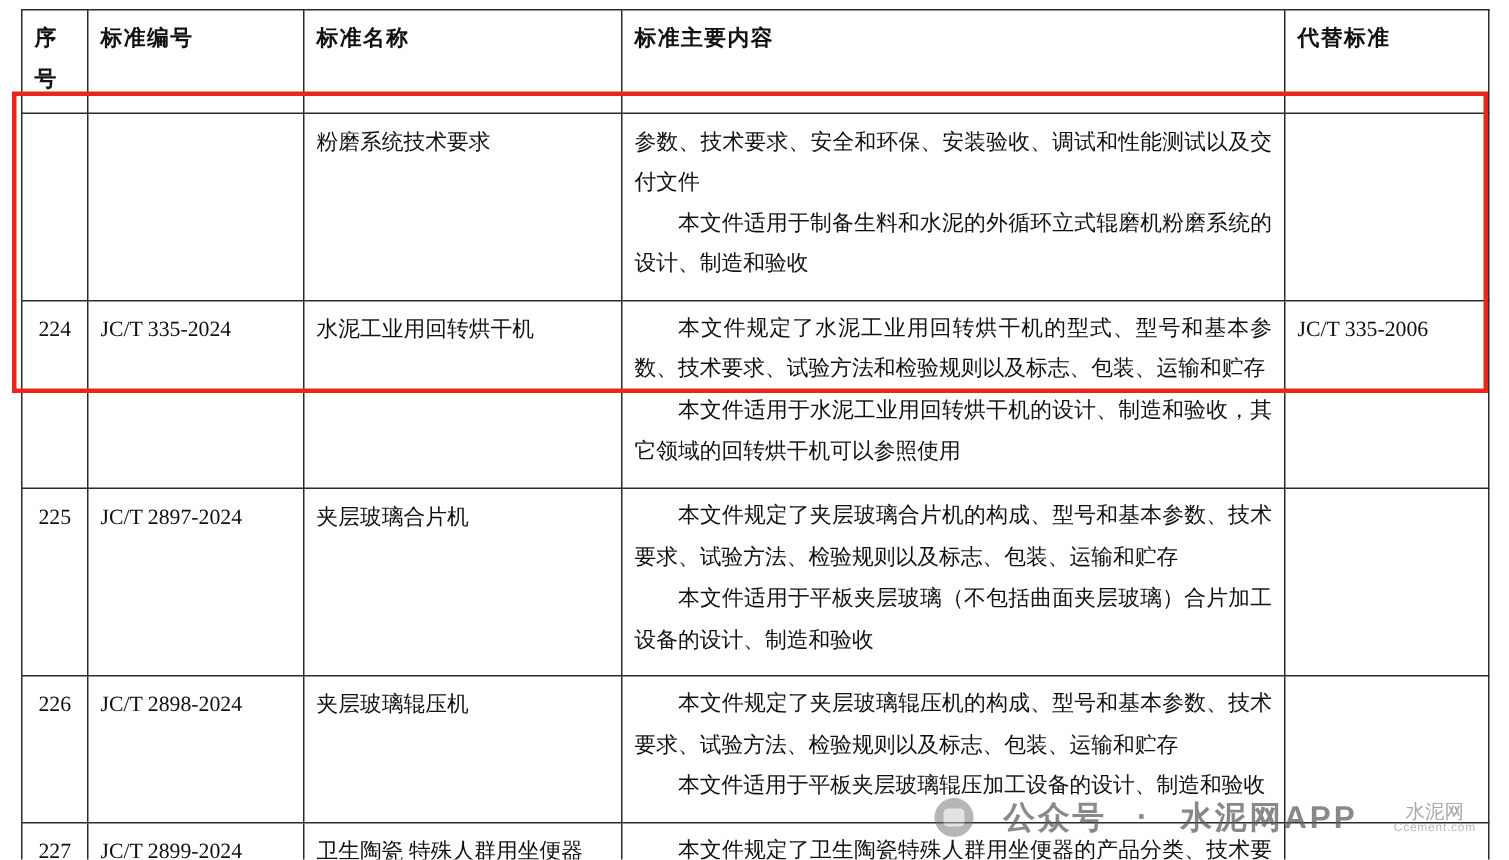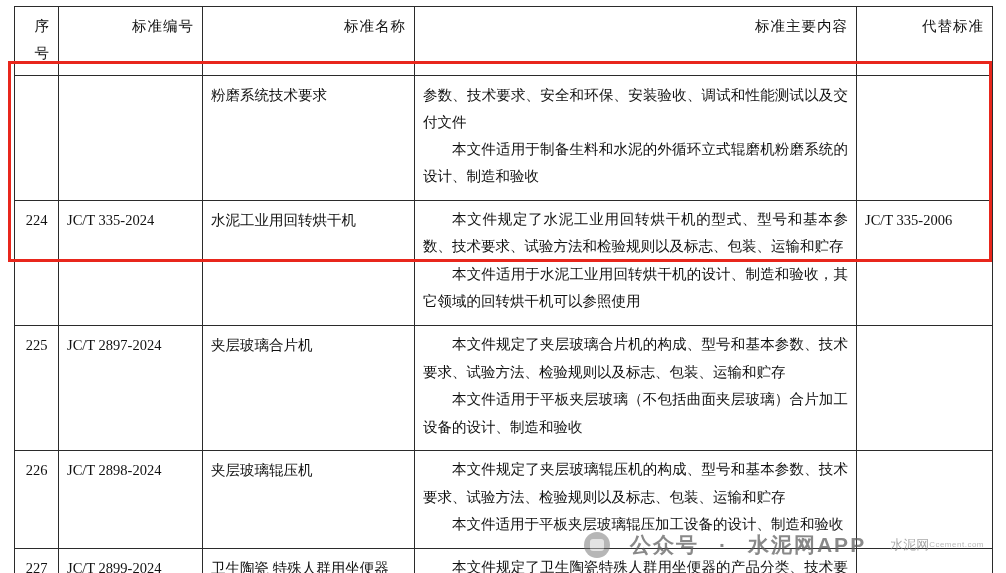--- a/index.html
+++ b/index.html
@@ -29,23 +29,23 @@
   }
   table.std-table td, table.std-table th {
     border: 1px solid #2b2b2b;
     vertical-align: top;
     padding: 6px 8px 8px 8px;
     font-size: 14.5px;
     line-height: 1.85;
     color: #111111;
   }
   thead th {
-    text-align: right;
+    text-align: left;
     vertical-align: middle;
-    font-weight: normal;
+    font-weight: bold;
     font-size: 16px;
     padding-top: 10px;
     padding-bottom: 10px;
     letter-spacing: 1px;
   }
   .col-no { width: 44px; }
   .col-code { width: 144px; }
   .col-name { width: 212px; }
   .col-content { width: 442px; }
   .col-replace { width: 136px; }
@@ -132,21 +132,21 @@
   .wm-text {
     font-family: "Liberation Sans", sans-serif;
     font-size: 21px;
     color: #5c5c5c;
     opacity: 0.78;
     letter-spacing: 2px;
     font-weight: bold;
   }
   .wm-logo {
     display: flex;
-    flex-direction: row;
+    flex-direction: column;
     align-items: center;
     line-height: 1.05;
     margin-left: 4px;
   }
   .wm-logo-main {
     font-family: "Liberation Sans", sans-serif;
     font-size: 13px;
     color: #8a8a8a;
     opacity: 0.8;
   }

